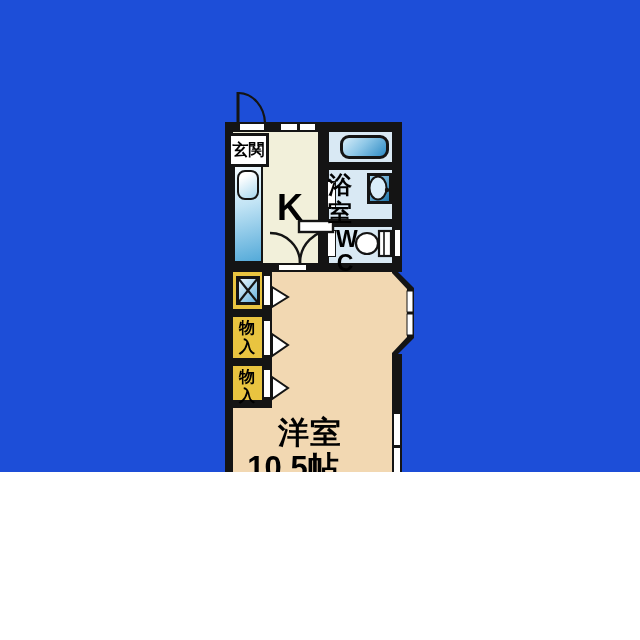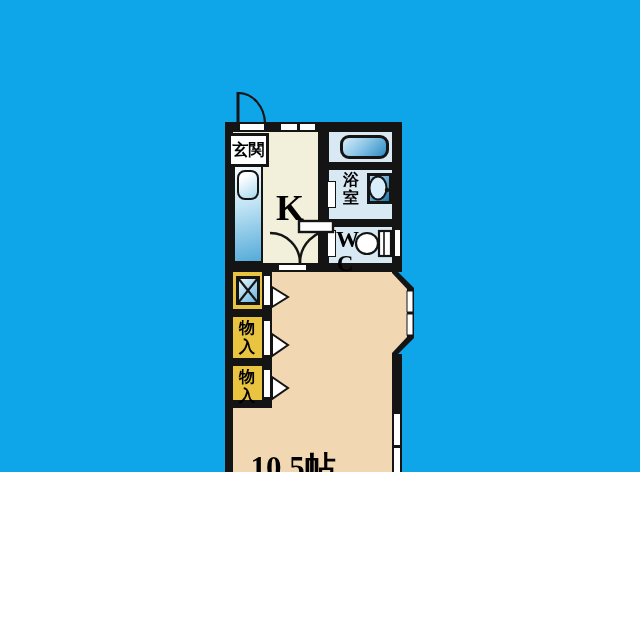--- a/index.html
+++ b/index.html
@@ -1,17 +1,17 @@
 <!DOCTYPE html>
 <html><head>
 <meta charset="utf-8">
 <style>
   html,body{margin:0;padding:0;background:#fff;}
-  #canvas{position:relative;width:640px;height:472px;background:#0ea5e9;overflow:hidden;
-          font-family:Liberation Serif, serif;}
+  #canvas{position:relative;width:640px;height:472px;background:#1d4ed8;overflow:hidden;
+          font-family:Liberation Sans, sans-serif;}
   .abs{position:absolute;box-sizing:border-box;}
   .wall{background:#141414;z-index:20;}
   .fill{z-index:10;}
   .fill-k{background:#f2f0da;}
   .fill-main{background:#f2d8b2;}
   .fill-bath{background:#d9e9f4;}
   .fill-closet{background:#e9c440;}
   .win{background:#ffffff;border:1px solid #141414;z-index:25;}
   .fixture{z-index:30;}
   .counter{background:linear-gradient(165deg,#f4fbfe 0%,#c2e4f5 40%,#54aad9 100%);
@@ -117,19 +117,20 @@
     </g>
 
     <g>
       <rect x="379" y="231" width="12" height="25" fill="#ffffff" stroke="#141414" stroke-width="2.2"></rect>
       <line x1="384" y1="232" x2="384" y2="255" stroke="#141414" stroke-width="1.6"></line>
       <ellipse cx="367" cy="243.5" rx="11" ry="10.5" fill="#ffffff" stroke="#141414" stroke-width="2.2"></ellipse>
     </g>
   </svg>
 
   <div class="lbl hcenter" style="left:270px;top:186px;width:40px;height:44px;font-size:36px;">K</div>
-  <div class="lbl vlabel" style="left:340px;top:171px;width:22px;font-size:16px;line-height:1.15;">浴室</div>
+  <div class="lbl vlabel" style="left:328px;top:171px;width:22px;font-size:24px;line-height:1.15;">浴室</div>
   <div class="lbl vlabel" style="left:336px;top:228px;width:18px;font-size:23px;line-height:1.03;">WC</div>
   <div class="lbl vlabel" style="left:238px;top:319px;width:18px;font-size:16px;line-height:1.18;">物入</div>
   <div class="lbl vlabel" style="left:238px;top:368px;width:18px;font-size:16px;line-height:1.18;">物入</div>
+  <div class="lbl hcenter" style="left:270px;top:414px;width:80px;height:36px;font-size:31px;letter-spacing:1px;">洋室</div>
   <div class="lbl hcenter" style="left:236px;top:449px;width:114px;height:36px;font-size:31px;">10.5帖</div>
 
 </div>
 
 </body></html>

